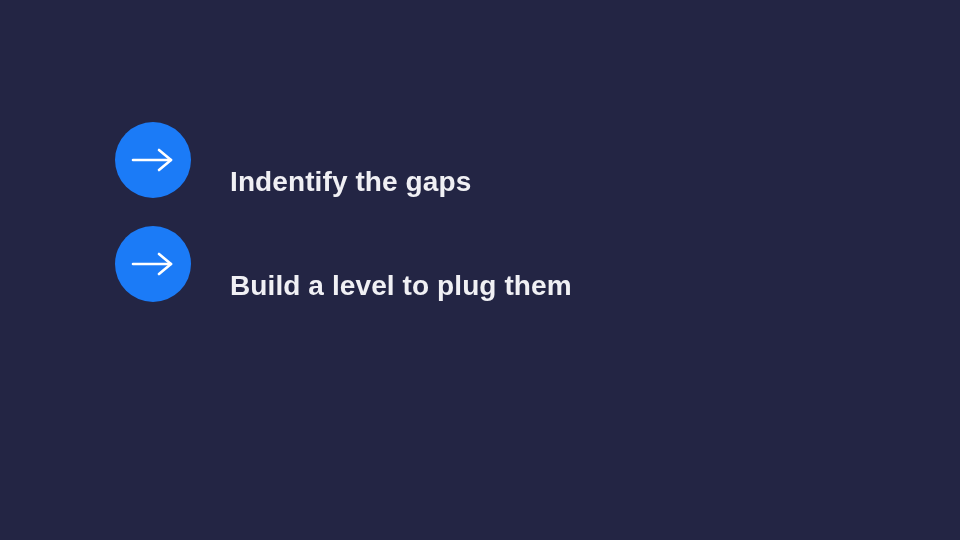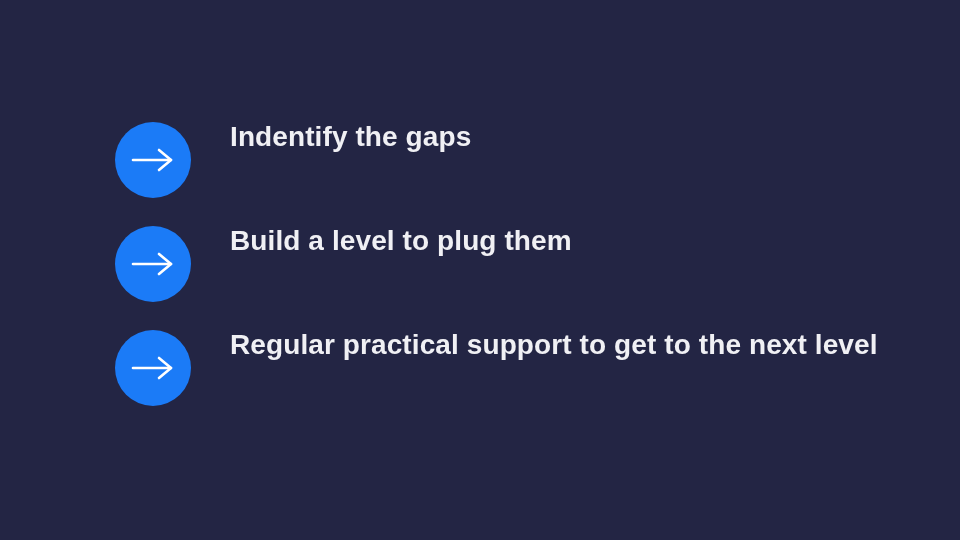--- a/index.html
+++ b/index.html
@@ -29,21 +29,21 @@
     left: 115px;
     top: 122px;
     width: 820px;
     display: flex;
     flex-direction: column;
     gap: 28px;
   }
 
   .bullet-row {
     display: flex;
-    align-items: flex-start;
+    align-items: flex-end;
     height: 76px;
   }
 
   .bullet-badge {
     flex: 0 0 auto;
     width: 76px;
     height: 76px;
     border-radius: 50%;
     background: #1B7BF7;
     display: flex;
@@ -96,24 +96,15 @@
     <div class="bullet-row">
       <div class="bullet-badge">
         <svg class="arrow-icon" viewBox="0 0 46 26">
           <line x1="3" y1="13" x2="41" y2="13"></line>
           <polyline points="29,3 41,13 29,23"></polyline>
         </svg>
       </div>
       <div class="bullet-text">Build a level to plug them</div>
     </div>
 
-    <div class="bullet-row">
-      <div class="bullet-badge">
-        <svg class="arrow-icon" viewBox="0 0 46 26">
-          <line x1="3" y1="13" x2="41" y2="13"></line>
-          <polyline points="29,3 41,13 29,23"></polyline>
-        </svg>
-      </div>
-      <div class="bullet-text">Regular practical support to get to the next level</div>
-    </div>
 
   </div>
 </div>
 
 </body></html>

